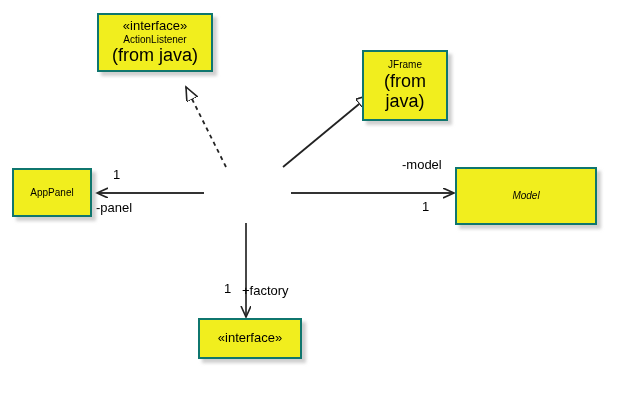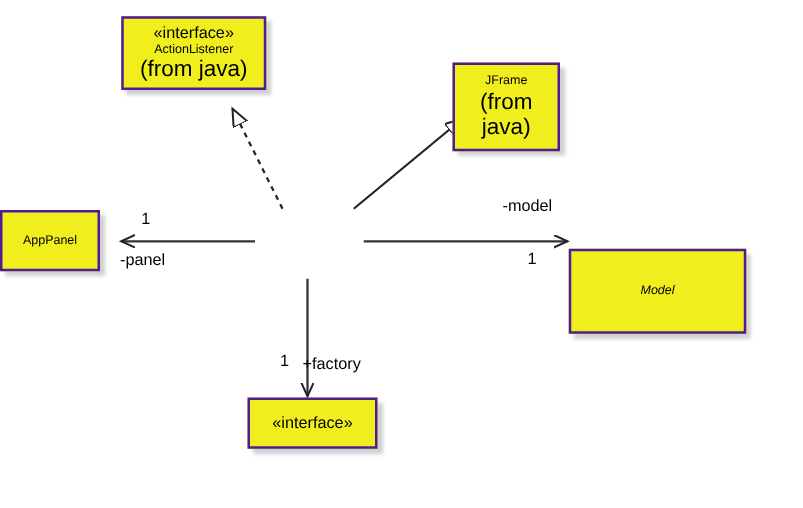--- a/index.html
+++ b/index.html
@@ -21,21 +21,21 @@
     left: 0;
     top: 0;
     width: 642px;
     height: 406px;
     pointer-events: none;
   }
   .uml-box {
     position: absolute;
     box-sizing: border-box;
     background: #f1ee1e;
-    border: 2px solid #4c1d95;
+    border: 2px solid #0f766e;
     box-shadow: 4px 4px 3px rgba(170,170,170,0.55);
     display: flex;
     flex-direction: column;
     align-items: center;
     justify-content: center;
     text-align: center;
     line-height: 1.15;
     color: #000000;
     z-index: 5;
   }
@@ -92,26 +92,26 @@
     <div class="stereotype">«interface»</div>
     <div class="cls-name">ActionListener</div>
     <div class="pkg">(from java)</div>
   </div>
 
   <div class="uml-box" style="left:362px; top:21px; width:86px; height:71px;margin-top:29px;">
     <div class="cls-name">JFrame</div>
     <div class="pkg">(from java)</div>
   </div>
 
-  <div class="uml-box" style="left:0; top:168px; width:80px; height:49px;">
+  <div class="uml-box" style="left:12px; top:168px; width:80px; height:49px;">
     <div class="cls-name">AppPanel</div>
   </div>
 
 
-  <div class="uml-box" style="left:455px; top:167px; width:142px; height:68px;margin-top:32px;">
+  <div class="uml-box" style="left:455px; top:167px; width:142px; height:58px;">
     <div class="cls-name abstract">Model</div>
   </div>
 
   <div class="uml-box" style="left:198px; top:318px; width:104px; height:41px;">
     <div class="stereotype">«interface»</div>
   </div>
 
   <div class="edge-label" style="left:113px; top:167px;">1</div>
   <div class="edge-label" style="left:96px; top:200px;">-panel</div>
 

